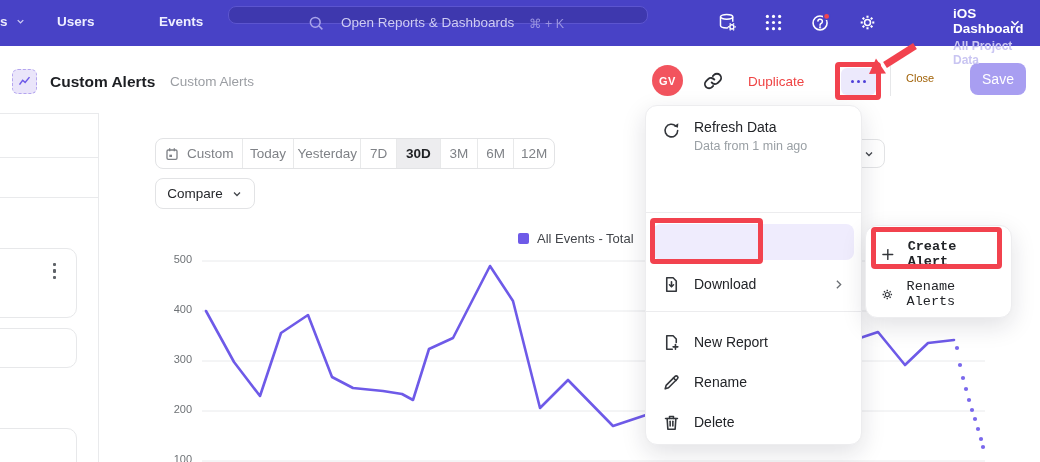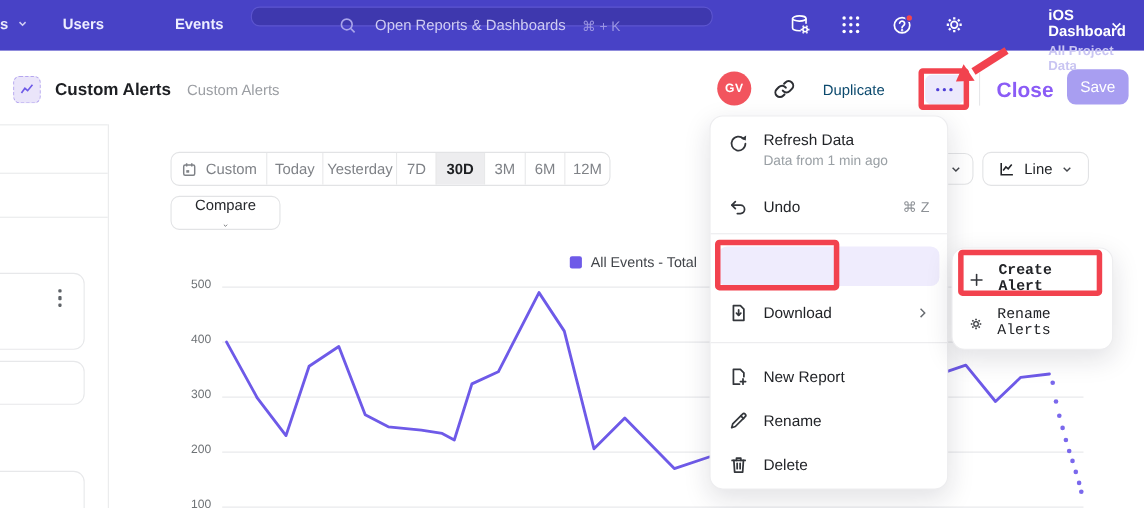--- a/index.html
+++ b/index.html
@@ -21,40 +21,40 @@
   .proj-sub { color:#c9c5f2; font-size:12px; font-weight:700; margin-top:3px; }
   .proj-chev { position:absolute; left:1008px; top:16px; }
 
   
   .header { position:absolute; top:0; left:0; width:1040px; height:113px; background:#fff; }
   .report-icon { position:absolute; left:12px; top:69px; width:25px; height:25px; background:#EAE5FA; border:1px dashed #b4a5ef; border-radius:6px; display:flex; align-items:center; justify-content:center; }
   .h-title { position:absolute; left:50px; top:73px; font-size:15.5px; font-weight:700; color:#1d1f23; }
   .h-crumb { position:absolute; left:170px; top:74px; font-size:13.5px; color:#9b9ea3; }
   .avatar { position:absolute; left:652px; top:65px; width:31px; height:31px; border-radius:50%; background:#F2545E; color:#fff; font-size:11px; font-weight:700; display:flex; align-items:center; justify-content:center; letter-spacing:.5px; }
   .link-btn { position:absolute; left:702px; top:70px; width:22px; height:22px; }
-  .dup { position:absolute; left:748px; top:74px; font-size:13.5px; font-weight:500; color:#0c4a6e; }
+  .dup { position:absolute; left:748px; top:74px; font-size:13.5px; font-weight:500; color:#ef4444; }
   .dots-btn { position:absolute; left:841px; top:68px; width:35px; height:27px; background:#ECE9FC; border-radius:6px; display:flex; align-items:center; justify-content:center; gap:2.5px; }
   .dots-btn i { width:3.4px; height:3.4px; border-radius:50%; background:#4F3FD8; display:block; }
   .h-div { position:absolute; left:890px; top:66px; width:1px; height:30px; background:#e6e7e9; }
-  .close { position:absolute; left:906px; top:72px; font-size:19px; font-weight:700; color:#8b5cf6; }
+  .close { position:absolute; left:906px; top:72px; font-size:11px; font-weight:400; color:#a16207; }
   .save-btn { position:absolute; left:970px; top:63px; width:56px; height:32px; background:#A89EF1; border-radius:8px; color:#fff; font-size:14px; font-weight:500; display:flex; align-items:center; justify-content:center; }
 
   
   .side-vline { position:absolute; left:98px; top:113px; width:1px; height:349px; background:#e9eaec; }
   .side-hline { position:absolute; left:0; width:98px; height:1px; background:#e9eaec; }
   .side-card { position:absolute; left:-20px; width:97px; background:#fff; border:1px solid #e7e8ea; border-radius:10px; }
   .kebab { position:absolute; left:72px; top:14px; display:flex; flex-direction:column; gap:3px; }
   .kebab i { width:3.4px; height:3.4px; background:#5f6368; display:block; border-radius:1px; }
 
   
   .seg-wrap { position:absolute; left:155px; top:138px; width:400px; height:31px; border:1px solid #e2e3e5; border-radius:8px; display:flex; overflow:hidden; background:#fff; }
   .seg { height:100%; display:flex; align-items:center; justify-content:center; gap:7px; font-size:13.5px; color:#7f8287; border-left:1px solid #e8e9ea; }
   .seg:first-child { border-left:none; }
   .seg.sel { background:#EDEDEF; color:#1e2023; font-weight:700; }
-  .compare-btn { position:absolute; left:155px; top:178px; width:100px; height:31px; border:1px solid #e2e3e5; border-radius:8px; display:flex; align-items:center; justify-content:center; gap:8px; font-size:13.5px; font-weight:500; color:#26282c; background:#fff;flex-direction:column; }
+  .compare-btn { position:absolute; left:155px; top:178px; width:100px; height:31px; border:1px solid #e2e3e5; border-radius:8px; display:flex; align-items:center; justify-content:center; gap:8px; font-size:13.5px; font-weight:500; color:#26282c; background:#fff; }
   .hidden-dd { position:absolute; left:800px; top:139px; width:85px; height:29px; border:1px solid #e2e3e5; border-radius:8px; background:#fff; z-index:3; }
   .hidden-dd svg { position:absolute; right:9px; top:8px; }
   .line-btn { position:absolute; left:893px; top:138px; width:97px; height:31px; border:1px solid #e2e3e5; border-radius:8px; background:#fff; display:flex; align-items:center; justify-content:center; gap:7px; font-size:13.5px; font-weight:500; color:#222428; }
 
   
   .legend { position:absolute; left:518px; top:231px; display:flex; align-items:center; gap:8px; font-size:13px; color:#42454a; }
   .legend i { width:11px; height:11px; border-radius:2px; display:block; }
   .ylab { position:absolute; width:30px; text-align:right; font-size:11px; color:#6e7276; }
   #chart-svg { position:absolute; left:0; top:0; z-index:2; }
 
@@ -188,30 +188,20 @@
     <span>Compare</span>
     <svg width="12" height="12" viewBox="0 0 24 24" fill="none" stroke="#44474c" stroke-width="2.6">
         <polyline points="6,9 12,15 18,9"></polyline>
       </svg>
   </div>
   <div class="hidden-dd">
     <svg width="12" height="12" viewBox="0 0 24 24" fill="none" stroke="#44474c" stroke-width="2.6">
         <polyline points="6,9 12,15 18,9"></polyline>
       </svg>
   </div>
-  <div class="line-btn">
-    <svg width="17" height="17" viewBox="0 0 24 24" fill="none" stroke="#222428" stroke-width="2">
-        <path d="M4.5 4.5v15h15"></path>
-        <polyline points="7,14 10.5,9.5 13.5,12 18,6.5"></polyline>
-      </svg>
-    <span>Line</span>
-    <svg width="12" height="12" viewBox="0 0 24 24" fill="none" stroke="#44474c" stroke-width="2.6">
-        <polyline points="6,9 12,15 18,9"></polyline>
-      </svg>
-  </div>
 
   <div class="topnav">
     <div class="nav-frag">
       <span>s</span>
       <svg width="11" height="11" viewBox="0 0 24 24" fill="none" stroke="#cfccf3" stroke-width="3">
           <polyline points="6,9 12,15 18,9"></polyline>
         </svg>
     </div>
     <div class="nav-item nav-users">Users</div>
     <div class="nav-item nav-events">Events</div>
@@ -277,28 +267,20 @@
   <div class="menu">
     <div class="mi" style="top:10px;height:52px;align-items:flex-start;padding-top:3px">
       <svg class="ic" style="margin-top:2px" width="19" height="19" viewBox="0 0 24 24" fill="none" stroke="#33363b" stroke-width="2" stroke-linecap="round">
           <path d="M19.8 12a8 8 0 1 1-2.3-5.6"></path>
           <polygon points="20.6,2.8 20.2,8.6 14.8,6.6" fill="#33363b" stroke="none"></polygon>
         </svg>
       <div class="mi-text">
         <div class="mi-label">Refresh Data</div>
         <div class="mi-sub">Data from 1 min ago</div>
       </div>
-    </div>
-    <div class="mi" style="top:62px;height:40px">
-      <svg class="ic" width="19" height="19" viewBox="0 0 24 24" fill="none" stroke="#33363b" stroke-width="2" stroke-linecap="round" stroke-linejoin="round">
-          <path d="M4.5 9.5H14a4.8 4.8 0 0 1 0 9.6h-3.5"></path>
-          <polyline points="8.2,5.5 4.2,9.5 8.2,13.5"></polyline>
-        </svg>
-      <div class="mi-label">Undo</div>
-      <div class="mi-short">⌘ Z</div>
     </div>
     <div class="m-div" style="top:106px"></div>
     <div class="hl" style="top:118px;height:36px"></div>
     <div class="mi" style="top:158px;height:40px">
       <svg class="ic" width="19" height="19" viewBox="0 0 24 24" fill="none" stroke="#33363b" stroke-width="2" stroke-linecap="round" stroke-linejoin="round">
           <path d="M6 3.5h8l4 4v13H6z"></path>
           <line x1="12" y1="8.5" x2="12" y2="14.5"></line>
           <polyline points="9.5,12.3 12,14.8 14.5,12.3"></polyline>
         </svg>
       <div class="mi-label">Download</div>

